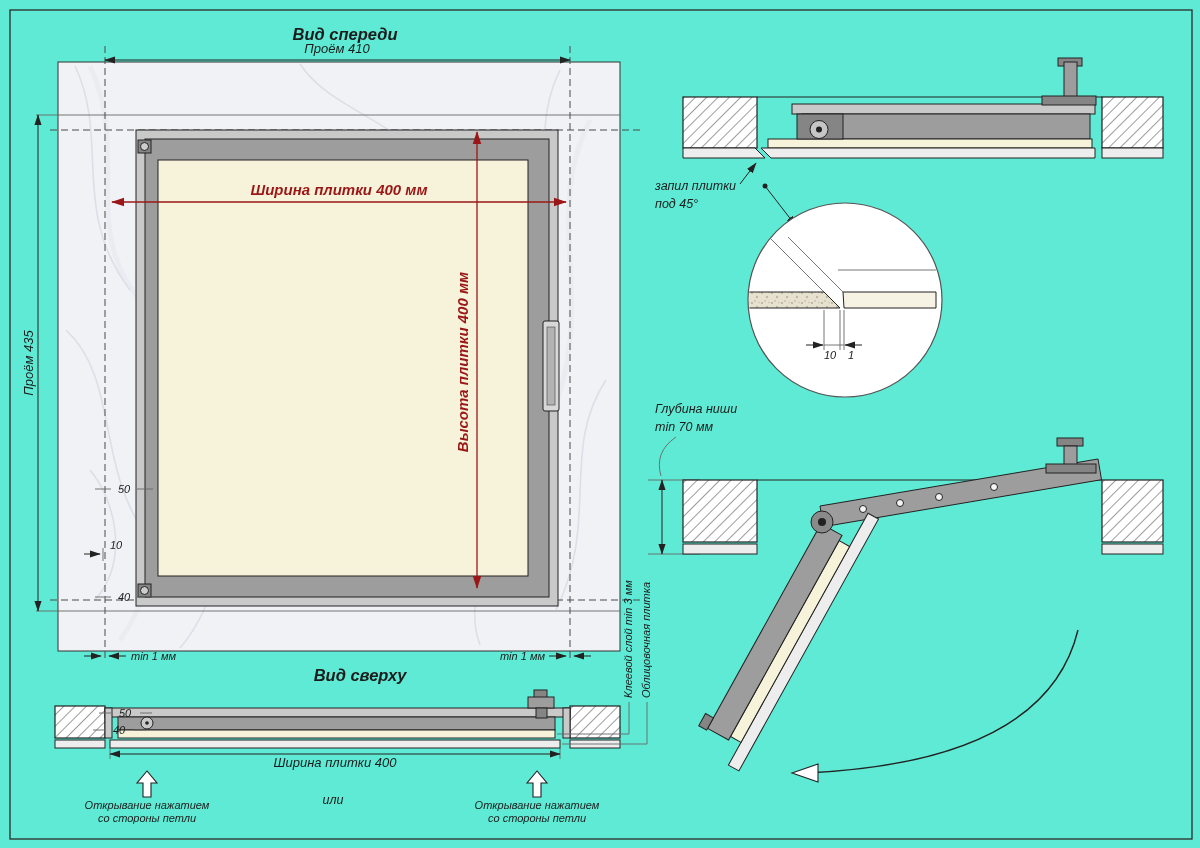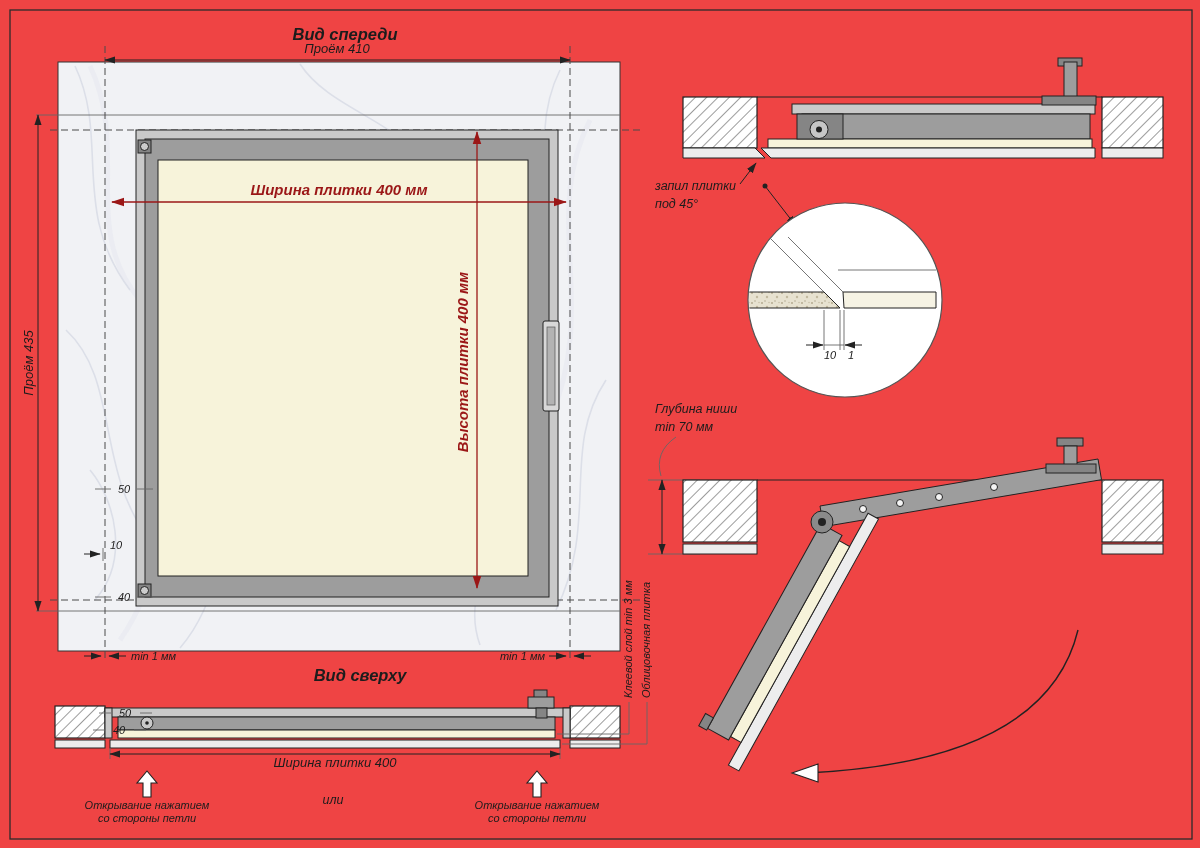--- a/index.html
+++ b/index.html
@@ -1,16 +1,16 @@
 <!DOCTYPE html>
 <html style="--dim-red: #9b1717; --frame-gray: #9d9d9d; --frame-light: #c9c9c9; --tile-cream: #f7f3da;"><head>
 <meta charset="utf-8">
 <style>
   html,body { margin:0; padding:0; background:#ffffff; }
-  .sheet { width:1200px; height:848px; position:relative; background:#ef4444; overflow:hidden;text-decoration:underline; }
+  .sheet { width:1200px; height:848px; position:relative; background:#5eead4; overflow:hidden;text-decoration:underline; }
   svg { display:block; }
   text { font-family:"Liberation Sans", sans-serif; fill:#1c1c1c; font-style:italic; }
   .t-title { font-size:16.5px; font-weight:600; }
   .t-dim   { font-size:13px; }
   .t-dim-s { font-size:11px; }
   .t-note  { font-size:12.5px; }
   .t-note-s{ font-size:11px; }
   .t-red   { font-size:15px; font-weight:bold; fill:var(--dim-red,#9b1717); }
   .ln      { stroke:#222; stroke-width:1; fill:none; }
   .ln-md   { stroke:#222; stroke-width:1.4; fill:none; }

